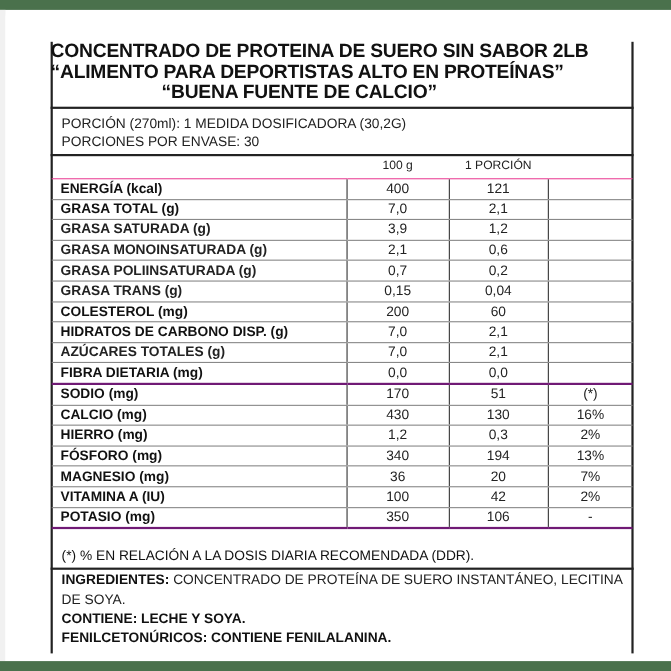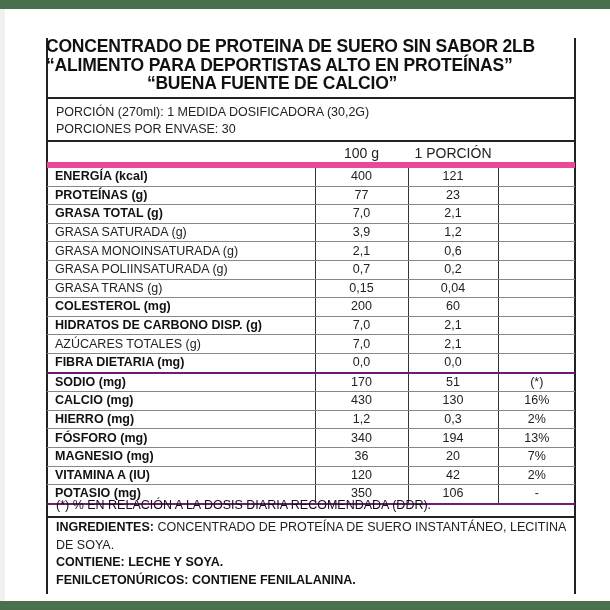--- a/index.html
+++ b/index.html
@@ -20,36 +20,36 @@
       box-sizing: border-box;
     }
     .title-block {
       position: absolute; left: 46px; top: 37px; width: 452px; text-align: center;
       font-weight: bold; font-size: 17.5px; line-height: 18.5px; letter-spacing: -0.2px;
     }
     .title-block div { white-space: nowrap; }
     .hline { position: absolute; left: 46px; width: 530px; background: #222; }
     .serving { position: absolute; left: 56px; top: 104px; font-size: 12.5px; line-height: 17px; color: #222; }
 
-    .col-header { position: absolute; top: 145px; font-size: 14px; color: #222; text-align: center; }
+    .col-header { position: absolute; top: 145px; font-size: 11px; color: #222; text-align: center; }
 
     table.nut {
       position: absolute; left: 47px; top: 162px; width: 528px;
       border-collapse: collapse; table-layout: fixed;
       font-size: 12.5px;
     }
     table.nut td {
       height: 17.6px; padding: 0; border-bottom: 1.5px solid #888; line-height: 17px;
       white-space: nowrap; overflow: hidden;
     }
     table.nut td.name { padding-left: 8px; font-weight: bold; }
-    table.nut td.name.sub { font-weight: normal; color: #222; }
+    table.nut td.name.sub { font-weight: bold; color: #222; }
     table.nut td.v { text-align: center; border-left: 1.5px solid #333; color: #222; }
     table.nut tr.thick td { border-bottom: 2px solid #701a75; }
-    table.nut tr.first td { border-top: 6px solid #ec4899; }
+    table.nut tr.first td { border-top: 1px solid #ec4899; }
 
     .note { position: absolute; left: 56px; top: 498px; font-size: 12.5px; font-weight: normal; }
     .ingredients { position: absolute; left: 56px; top: 519px; width: 515px; font-size: 12.5px; line-height: 17.5px; color: #222; }
     .ingredients b { color: #111; }
   </style>
 </head>
 <body>
 
 <div class="bar-top"></div>
 <div class="margin-left"></div>
@@ -84,26 +84,20 @@
       <col style="width:77px">
   </colgroup>
   <tbody id="nut-body">
       <tr class="first">
         <td class="name">ENERGÍA (kcal)</td>
         <td class="v">400</td>
         <td class="v">121</td>
         <td class="v"></td>
       </tr>
       <tr>
-        <td class="name">PROTEÍNAS (g)</td>
-        <td class="v">77</td>
-        <td class="v">23</td>
-        <td class="v"></td>
-      </tr>
-      <tr>
         <td class="name">GRASA TOTAL (g)</td>
         <td class="v">7,0</td>
         <td class="v">2,1</td>
         <td class="v"></td>
       </tr>
       <tr>
         <td class="name sub">GRASA SATURADA (g)</td>
         <td class="v">3,9</td>
         <td class="v">1,2</td>
         <td class="v"></td>
@@ -175,21 +169,21 @@
         <td class="v">13%</td>
       </tr>
       <tr>
         <td class="name">MAGNESIO (mg)</td>
         <td class="v">36</td>
         <td class="v">20</td>
         <td class="v">7%</td>
       </tr>
       <tr>
         <td class="name">VITAMINA A (IU)</td>
-        <td class="v">120</td>
+        <td class="v">100</td>
         <td class="v">42</td>
         <td class="v">2%</td>
       </tr>
       <tr class="thick">
         <td class="name">POTASIO (mg)</td>
         <td class="v">350</td>
         <td class="v">106</td>
         <td class="v">-</td>
       </tr>
     </tbody>

